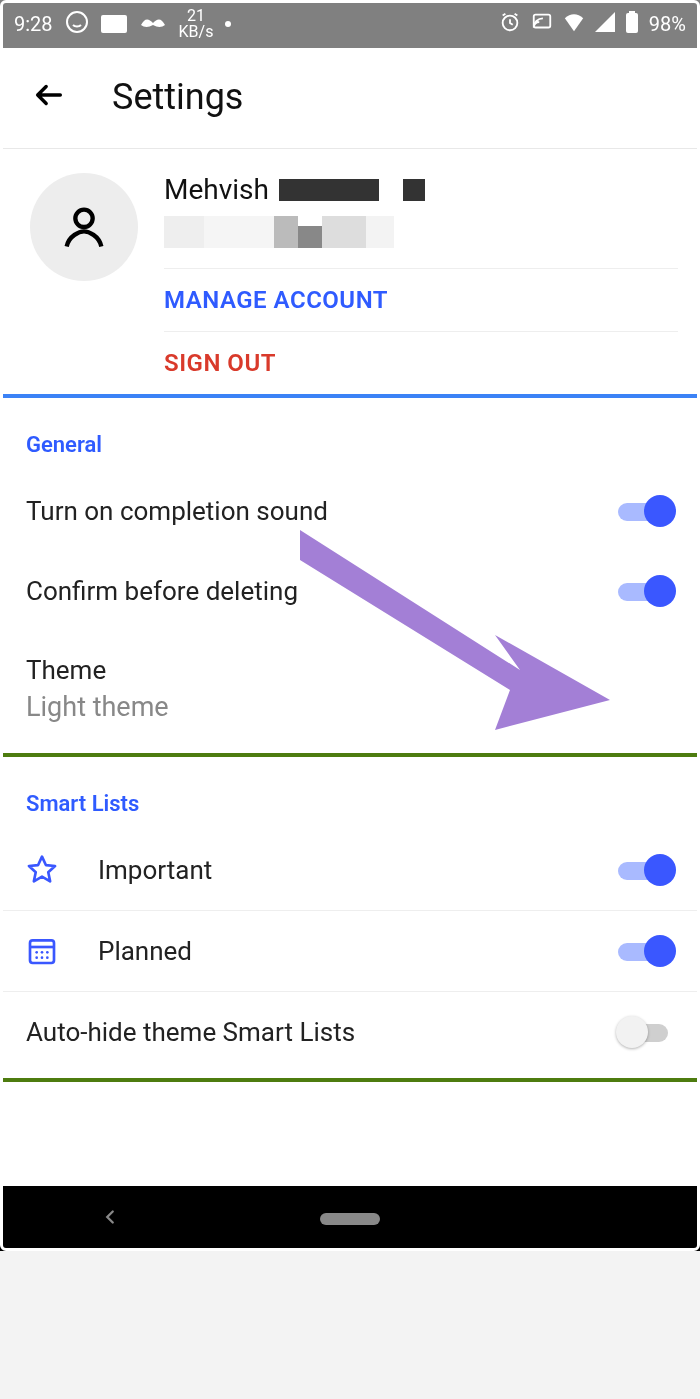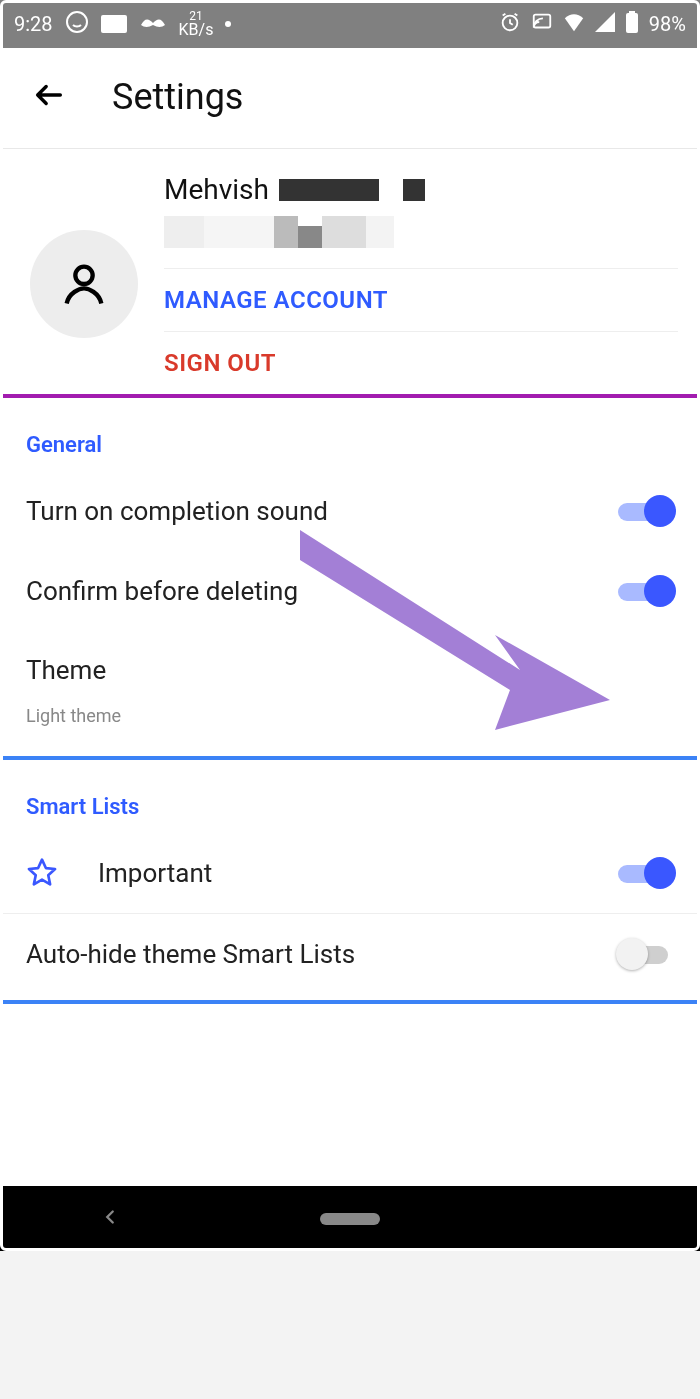--- a/index.html
+++ b/index.html
@@ -6,49 +6,49 @@
   html, body { width: 700px; height: 1399px; font-family: -apple-system, Roboto, "Segoe UI", Arial, sans-serif; background: #f3f3f3; overflow: hidden; position: relative; }
   .device { width: 700px; height: 1251px; background: #fff; position: relative; }
 
   
   .statusbar { height: 48px; background: #808080; color: #fff; display: flex; align-items: center; padding: 0 14px; font-size: 20px; }
   .sb-left { display: flex; align-items: center; gap: 12px; }
   .sb-right { margin-left: auto; display: flex; align-items: center; gap: 10px; }
   .sb-box { width: 26px; height: 18px; background: #fff; display: inline-block; border-radius: 2px; }
   .sb-dot { width: 6px; height: 6px; background: #fff; border-radius: 50%; display:inline-block;}
   .sb-speed { font-size: 14px; line-height: 1; text-align:center; }
-  .sb-speed .n { font-size: 12px; display:block; }
+  .sb-speed .n { font-size: 16px; display:block; }
   .sb-speed .u { font-size: 16px; display:block; }
 
   
   .appbar { display: flex; align-items: center; padding: 28px 24px 30px 32px; border-bottom: 1px solid #e8e8e8; }
   .appbar .back { margin-right: 46px; }
   .appbar h1 { font-size: 36px; font-weight: 400; color: #111; }
 
   
-  .account { display:flex; padding: 24px 22px 0 30px; border-bottom: 4px solid #a21caf; align-items: center; }
+  .account { display:flex; padding: 24px 22px 0 30px; border-bottom: 4px solid #3b82f6; }
   .avatar { width: 108px; height: 108px; border-radius: 50%; background: #ededed; display:flex; align-items:center; justify-content:center; flex-shrink:0; }
   .acct-right { flex:1; margin-left: 26px; }
   .acct-name-row { display:flex; align-items:center; gap:10px; font-size:28px; color:#111; }
   .redact { display:inline-block; background:#333; }
   .redact.a { width:100px; height:22px; }
   .redact.b { width:22px; height:22px; margin-left:14px;}
   .blur-row { margin-top:10px; height:32px; display:flex; gap:0; }
   .bl { height:32px; display:inline-block; }
   .bl.l1{width:40px;background:#eee;} .bl.l2{width:70px;background:#f5f5f5;} .bl.l3{width:24px;background:#bbb;} .bl.l4{width:24px;background:#888;margin-top:10px;height:22px;} .bl.l5{width:44px;background:#ddd;} .bl.l6{width:28px;background:#f3f3f3;}
   .acct-link { border-top:1px solid #eee; padding:17px 0; font-size:24px; font-weight:600; letter-spacing:0.5px; }
   .manage { color:#2f5bff; }
   .signout { color:#d93a2b; border-top:1px solid #eee; }
 
   
-  .section { border-bottom: 4px solid #3b82f6; padding-bottom: 6px; }
+  .section { border-bottom: 4px solid #4d7c0f; padding-bottom: 6px; }
   .section-header { color:#2f5bff; font-size:22px; font-weight:600; padding: 34px 26px 14px 26px; }
   .row { display:flex; align-items:center; padding: 24px 26px; font-size:26px; color:#222; }
   .row .label { flex:1; }
-  .row .sub { color:#888; font-size:18px; margin-top:20px; }
+  .row .sub { color:#888; font-size:27px; margin-top:6px; }
   .row.col { flex-direction:column; align-items:flex-start; }
   .row .icon { width: 72px; display:flex; align-items:center; justify-content:flex-start; }
   .row.lined { border-bottom:1px solid #eee; }
 
   
   .toggle { width:56px; height:32px; position:relative; flex-shrink:0; }
   .toggle .track { position:absolute; top:8px; left:0; width:50px; height:18px; background:#a9baff; border-radius:10px; }
   .toggle .knob { position:absolute; top:0; right:-2px; width:32px; height:32px; border-radius:50%; background:#3a57ff; }
   .toggle.off .track { background:#cfcfcf; }
   .toggle.off .knob { background:#f2f2f2; right:auto; left:-2px; box-shadow:0 1px 3px rgba(0,0,0,0.3); }
@@ -196,20 +196,39 @@
             <path d="M12 2l2.9 6.3 6.9.7-5.1 4.7 1.4 6.8L12 17l-6.1 3.5 1.4-6.8L2.2 9l6.9-.7L12 2z" stroke="#3a57ff" stroke-width="2" stroke-linejoin="round"></path>
           </svg>
       </span>
       <div class="label">Important</div>
       <div class="toggle">
         <div class="track"></div>
           <div class="knob"></div>
       </div>
     </div>
 
+    <div class="row lined">
+      <span class="icon cal-icon">
+        <svg width="32" height="32" viewBox="0 0 24 24" fill="none">
+            <rect x="3" y="4" width="18" height="17" rx="2" stroke="#3a57ff" stroke-width="2"></rect>
+            <line x1="3" y1="9" x2="21" y2="9" stroke="#3a57ff" stroke-width="2"></line>
+            <circle cx="8" cy="13" r="1" fill="#3a57ff"></circle>
+            <circle cx="12" cy="13" r="1" fill="#3a57ff"></circle>
+            <circle cx="16" cy="13" r="1" fill="#3a57ff"></circle>
+            <circle cx="8" cy="17" r="1" fill="#3a57ff"></circle>
+            <circle cx="12" cy="17" r="1" fill="#3a57ff"></circle>
+            <circle cx="16" cy="17" r="1" fill="#3a57ff"></circle>
+          </svg>
+      </span>
+      <div class="label">Planned</div>
+      <div class="toggle">
+        <div class="track"></div>
+          <div class="knob"></div>
+      </div>
+    </div>
 
     <div class="row">
       <div class="label">Auto-hide theme Smart Lists</div>
       <div class="toggle off">
         <div class="track"></div>
           <div class="knob"></div>
       </div>
     </div>
   </div>
 

